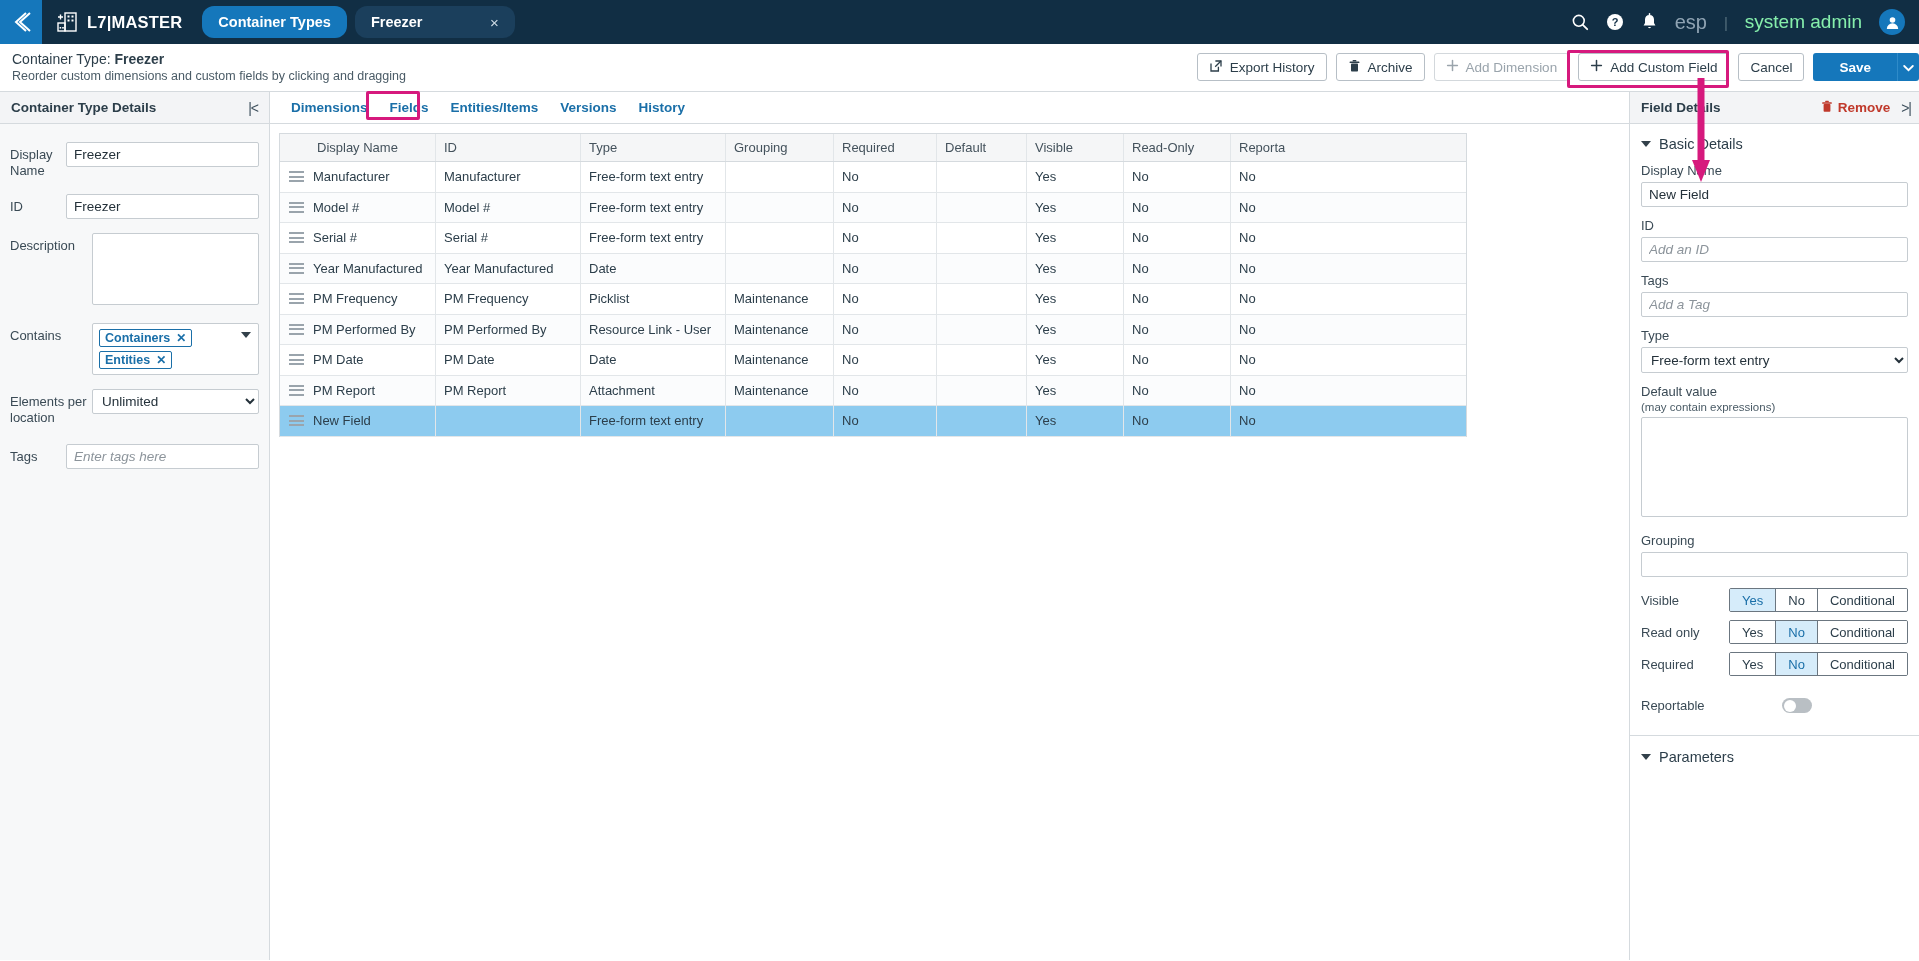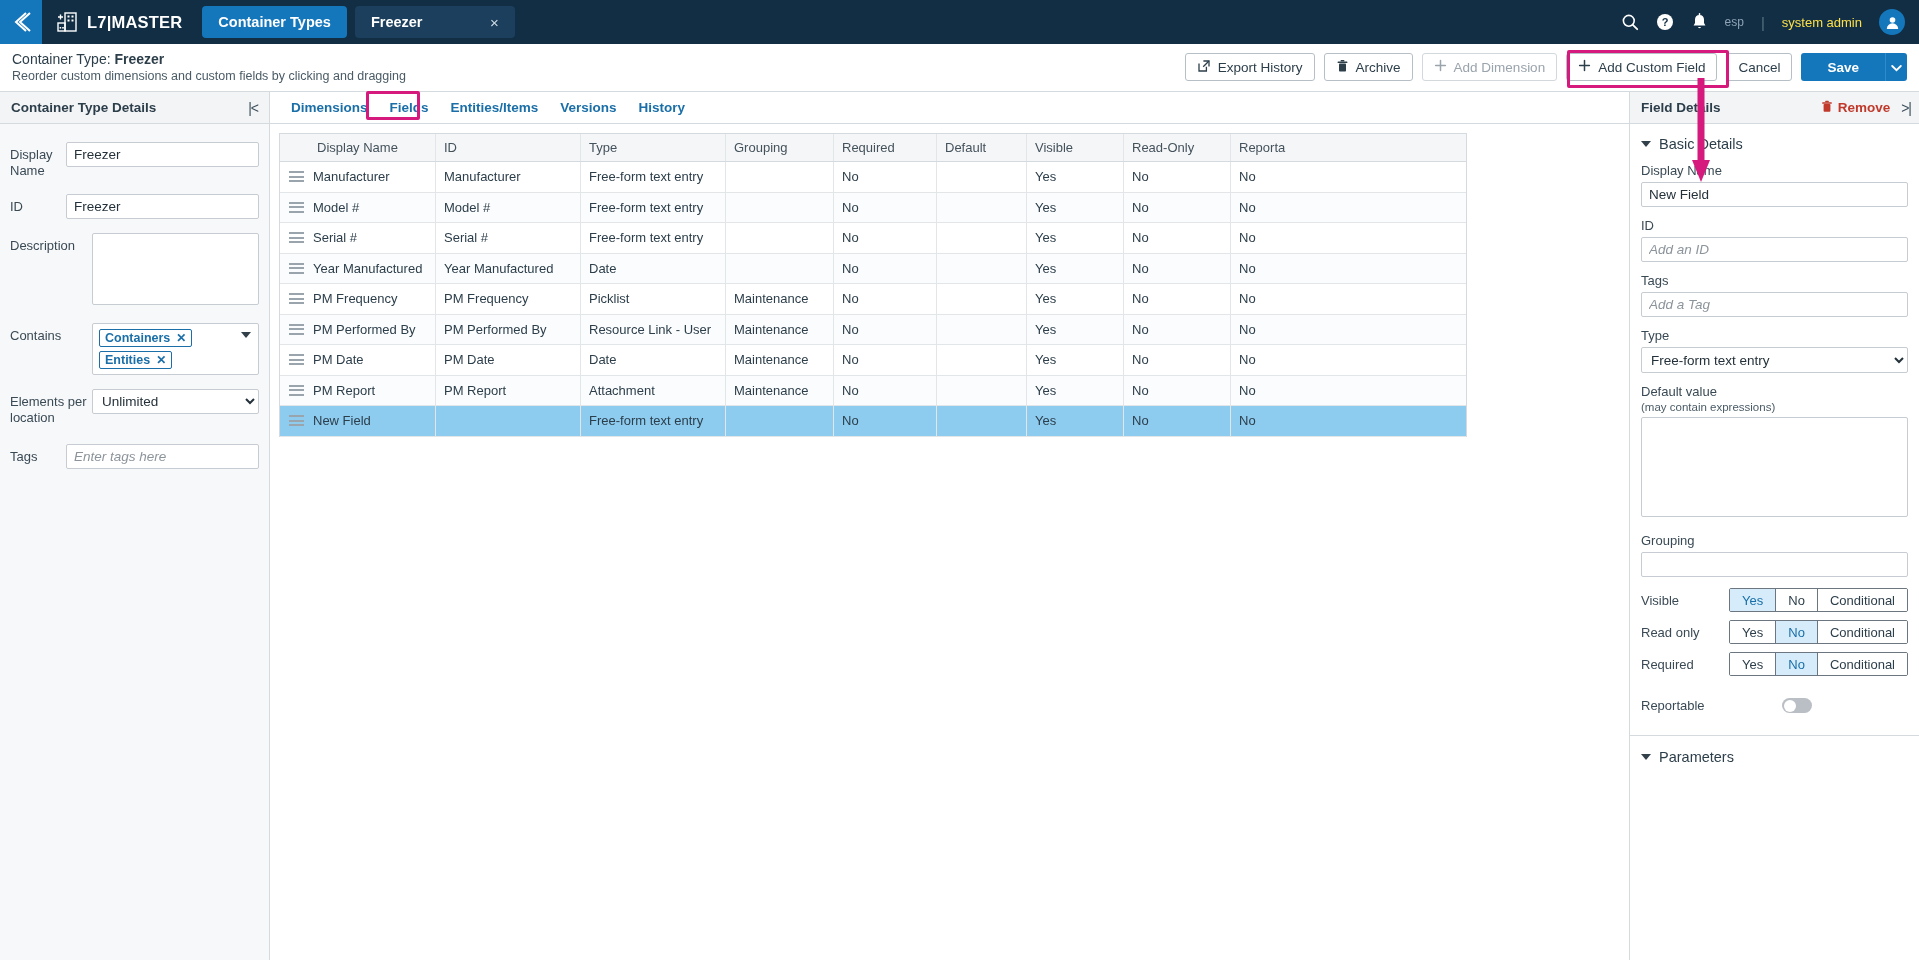--- a/index.html
+++ b/index.html
@@ -25,49 +25,49 @@
     padding: 0 8px 0 14px;
   }
   .brand-logo { width: 22px; height: 22px; }
   .brand-name {
     color: #ffffff; font-size: 16.5px; font-weight: bold;
     letter-spacing: .2px; white-space: nowrap;
   }
   .nav-tabs { display: flex; align-items: center; gap: 8px; margin-left: 12px; }
   .nav-tab {
     height: 30px; display: flex; align-items: center; padding: 16px 16px;
-    border-radius: 4px; color: #ffffff; font-size: 14.5px; font-weight: bold;
+    border-radius: 12px; color: #ffffff; font-size: 14.5px; font-weight: bold;
     cursor: pointer; white-space: nowrap;
   }
   .nav-tab.primary { background: #1577bb; }
   .nav-tab.doc {
     background: #1b3f5c; min-width: 160px;
     justify-content: space-between; gap: 26px; font-weight: bold;
   }
   .nav-tab.doc .closex {
     color: #cfdbe4; font-size: 15px; font-weight: normal; line-height: 1;
   }
   .topbar-right {
     margin-left: auto; display: flex; align-items: center;
     gap: 17px; padding-right: 14px;
   }
   .ticon { cursor: pointer; display: flex; align-items: center; }
-  .lang { color: #8fa3b3; font-size: 12px; cursor: pointer; }
+  .lang { color: #8fa3b3; font-size: 20px; cursor: pointer; }
   .vdiv { color: #56707f; font-size: 15px; }
-  .username { color: #fde047; font-size: 13px; }
+  .username { color: #86efac; font-size: 19px; }
   .avatar {
     width: 26px; height: 26px; border-radius: 50%; background: #1577bb;
     display: flex; align-items: center; justify-content: center; cursor: pointer;
   }
 
   
   .pagehead {
     height: 47px; background: #ffffff;
     display: flex; align-items: center;
-    padding: 0 12px 0 12px; position: relative;
+    padding: 0 0 0 12px; position: relative;
     border-bottom: 1px solid #ffffff;
   }
   .pagehead-titles { display: flex; flex-direction: column; gap: 2px; }
   .pt-line1 { font-size: 14px; color: #2c3e4a; }
   .pt-line1 b { font-weight: bold; }
   .pt-line2 { font-size: 12.5px; color: #4a5b66; }
   .pagehead-actions {
     margin-left: auto; display: flex; align-items: center; gap: 9px;
   }
   .btn {

